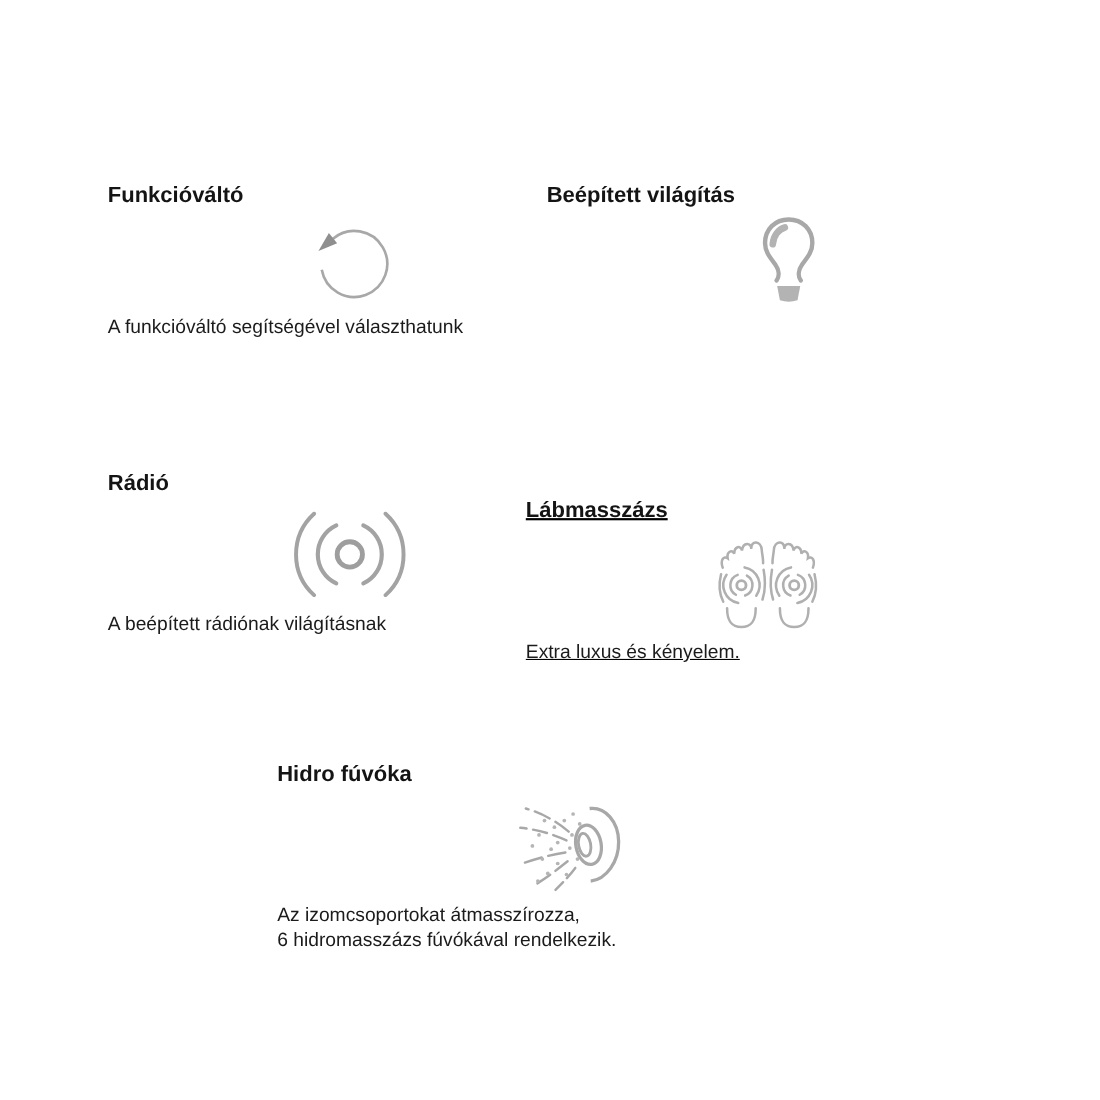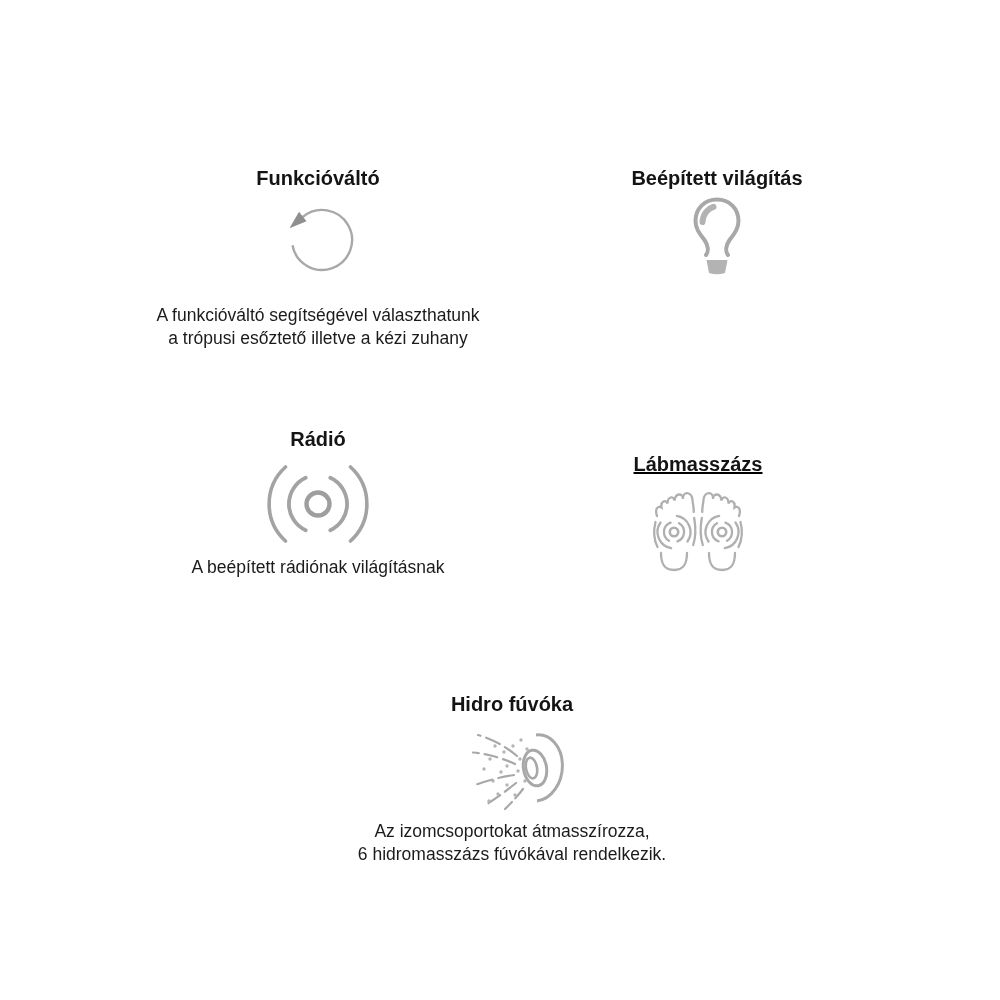--- a/index.html
+++ b/index.html
@@ -7,21 +7,21 @@
   body {
     width: 1000px;
     height: 1000px;
     background: #ffffff;
     font-family: "Liberation Sans", sans-serif;
     position: relative;
     overflow: hidden;
   }
   .feature {
     position: absolute;
-    text-align: center;
+    text-align: left;
   }
   #f1 { left: 98px;  top: 166px; width: 440px; }
   #f2 { left: 497px; top: 166px; width: 440px; }
   #f3 { left: 98px;  top: 427px; width: 440px; }
   #f4 { left: 478px; top: 452px; width: 440px; text-decoration: underline; }
   #f5 { left: 252px; top: 668px; width: 520px; margin-top: 24px; }
 
   .feature h3 {
     margin: 0;
     font-size: 20px;
@@ -37,41 +37,40 @@
   .row1 .icon-wrap { margin-top: 6px;  height: 84px; }
   .row2 .icon-wrap { margin-top: 10px; height: 86px; }
   .row3 .icon-wrap { margin-top: 8px;  height: 88px; }
 
   .desc {
     margin: 0;
     font-size: 17.5px;
     line-height: 23px;
     color: #1b1b1b;
   }
-  .row1 .desc { margin-top: 24px; }
+  .row1 .desc { margin-top: 6px; }
   .row2 .desc { margin-top: 9px; }
   .row3 .desc { margin-top: 8px; }
   .line { display: block; }
 
   svg { display: block; }
 </style>
 </head>
 <body>
 
 <section class="feature row1" id="f1">
   <h3>Funkcióváltó</h3>
   <div class="icon-wrap">
     <svg width="74" height="72" viewBox="0 0 74 72">
       <path d="M 11.5 43.2 A 30 30 0 1 0 21.7 15.0" fill="none" stroke="#a8a8a8" stroke-width="2.4"></path>
       <polygon points="8.5,26.2 25.5,19.2 18.0,9.8" fill="#8f8f8f"></polygon>
     </svg>
   </div>
   <p class="desc">
     <span class="line">A funkcióváltó segítségével választhatunk</span>
-    <span class="line">a trópusi esőztető illetve a kézi zuhany</span>
   </p>
 </section>
 
 <section class="feature row1" id="f2">
   <h3>Beépített világítás</h3>
   <div class="icon-wrap">
     <svg width="62" height="84" viewBox="0 0 62 84">
       <path d="M 20 59 C 23 55 22 49 18.5 44 C 14 38 9.5 33 9.5 25 C 9.5 12.5 18.5 3.5 31 3.5 C 43.5 3.5 52.5 12.5 52.5 25 C 52.5 33 48 38 43.5 44 C 40 49 39 55 42 59" fill="none" stroke="#a8a8a8" stroke-width="4" stroke-linecap="round"></path>
       <path d="M 16.5 26 C 17 18 22 12.5 27.5 10.8" fill="none" stroke="#b3b3b3" stroke-width="6" stroke-linecap="round"></path>
       <path d="M 20.5 64 L 41.5 64 L 39 77 Q 31 79.5 23 77 Z" fill="#b3b3b3"></path>
@@ -114,20 +113,23 @@
           <path d="M 19 55.7 A 10 10 0 0 1 20.6 37.6"></path>
           <path d="M 29 38.3 A 10 10 0 0 1 27.4 56.4"></path>
           <path d="M 21.1 63.2 A 16.5 16.5 0 0 1 10.5 37.5"></path>
           <path d="M 26.9 30.8 A 16.5 16.5 0 0 1 37.5 56.5"></path>
         </g>
       </defs>
       <use href="#foot"></use>
       <use href="#foot" transform="translate(96 0) scale(-1 1)"></use>
     </svg>
   </div>
+  <p class="desc">
+    <span class="line">Extra luxus és kényelem.</span>
+  </p>
 </section>
 
 <section class="feature row3" id="f5">
   <h3>Hidro fúvóka</h3>
   <div class="icon-wrap">
     <svg width="110" height="86" viewBox="0 0 110 86">
       <g fill="none" stroke="#a8a8a8" stroke-width="2.6">
 
         <path d="M 79 10 A 24 31 8 0 1 80 76" stroke-width="3"></path>
         <ellipse cx="78" cy="43" rx="11.5" ry="18" transform="rotate(-10 78 43)" stroke-width="3"></ellipse>

